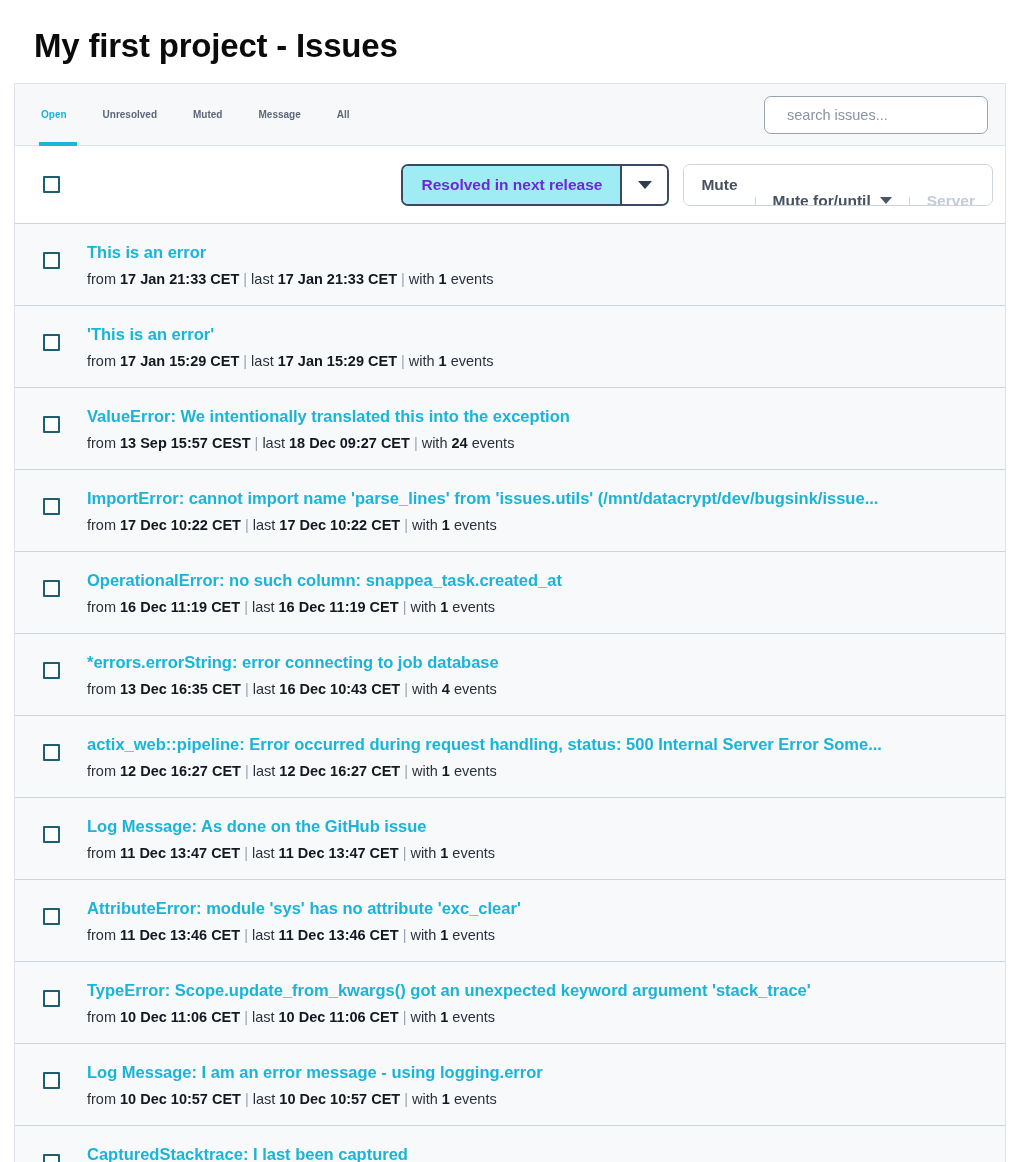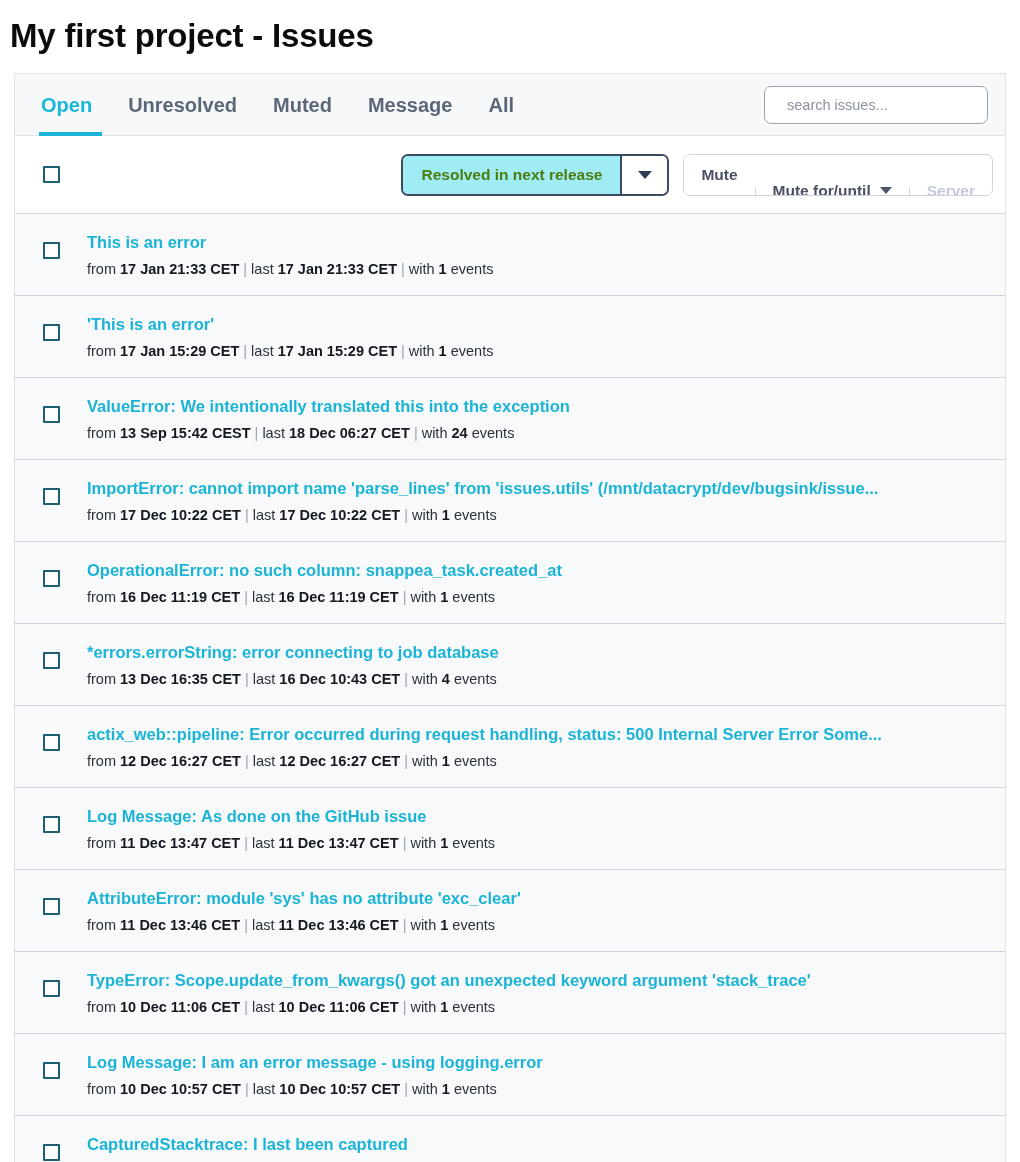--- a/index.html
+++ b/index.html
@@ -16,22 +16,22 @@
     background: #ffffff;
     position: relative;
   }
 
   
   .page-title {
     font-size: 33px;
     font-weight: 700;
     color: #0b0b0b;
     letter-spacing: -0.2px;
-    padding: 16px 0 0 10px;
-    margin: 0;
+    padding: 16px 0 0 24px;
+    margin: 10px;
     line-height: 40px;
     white-space: nowrap;
   }
 
   
   .card {
     margin: 17px 14px 0 14px;
     width: 992px;
     border: 1px solid #dfe3ea;
     background: #ffffff;
@@ -47,21 +47,21 @@
     padding: 0 12px 0 16px;
     position: relative;
   }
   .tabs {
     display: flex;
     align-items: center;
     height: 62px;
     gap: 0px;
   }
   .tab {
-    font-size: 20px;
+    font-size: 10px;
     font-weight: 700;
     color: #5b6779;
     padding: 0 18px;
     height: 62px;
     line-height: 62px;
     cursor: pointer;
     position: relative;
     white-space: nowrap;
   }
   .tab:first-child { padding-left: 10px; }
@@ -123,21 +123,21 @@
     display: flex;
     align-items: stretch;
     border: 2px solid #3b4a63;
     border-radius: 7px;
     overflow: hidden;
     height: 42px;
     margin-right: 14px;
   }
   .split .main-btn {
     background: #9fecf5;
-    color: #4d7c0f;
+    color: #6d28d9;
     font-weight: 700;
     font-size: 15.5px;
     padding: 0 18px;
     display: flex;
     align-items: center;
     cursor: pointer;
     white-space: nowrap;
   }
   .split .caret-btn {
     background: #ffffff;
@@ -293,21 +293,21 @@
             <div class="issue-title">'This is an error'</div>
             <div class="issue-meta"><span class="lbl">from </span><b>17 Jan 15:29 CET</b><span class="sep">|</span><span class="lbl">last </span><b>17 Jan 15:29 CET</b><span class="sep">|</span><span class="lbl">with </span><b>1</b><span class="lbl"> events</span></div>
           </div>
         </div>
         <div class="issue-row">
           <div class="cb-cell">
             <span class="chk"></span>
           </div>
           <div class="issue-body">
             <div class="issue-title">ValueError: We intentionally translated this into the exception</div>
-            <div class="issue-meta"><span class="lbl">from </span><b>13 Sep 15:42 CEST</b><span class="sep">|</span><span class="lbl">last </span><b>18 Dec 06:27 CET</b><span class="sep">|</span><span class="lbl">with </span><b>24</b><span class="lbl"> events</span></div>
+            <div class="issue-meta"><span class="lbl">from </span><b>13 Sep 15:57 CEST</b><span class="sep">|</span><span class="lbl">last </span><b>18 Dec 09:27 CET</b><span class="sep">|</span><span class="lbl">with </span><b>24</b><span class="lbl"> events</span></div>
           </div>
         </div>
         <div class="issue-row">
           <div class="cb-cell">
             <span class="chk"></span>
           </div>
           <div class="issue-body">
             <div class="issue-title">ImportError: cannot import name 'parse_lines' from 'issues.utils' (/mnt/datacrypt/dev/bugsink/issue...</div>
             <div class="issue-meta"><span class="lbl">from </span><b>17 Dec 10:22 CET</b><span class="sep">|</span><span class="lbl">last </span><b>17 Dec 10:22 CET</b><span class="sep">|</span><span class="lbl">with </span><b>1</b><span class="lbl"> events</span></div>
           </div>

